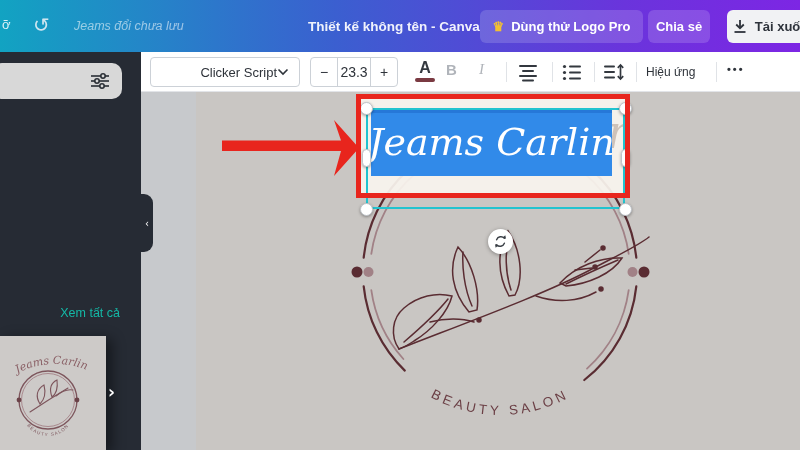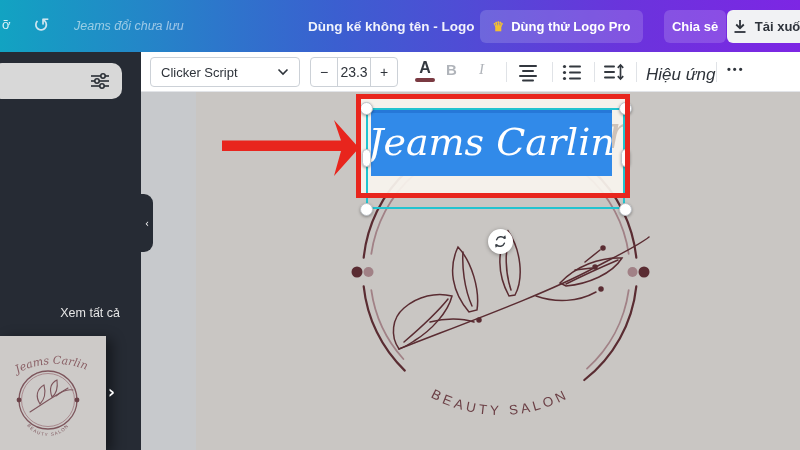--- a/index.html
+++ b/index.html
@@ -10,48 +10,48 @@
   .topbar { position:absolute; left:0; top:0; width:800px; height:52px;
     background:linear-gradient(90deg,#12a3c2 0%,#3b5fd0 42%,#6a34dc 78%,#7d26e4 100%); }
   .tb-menu-clip { position:absolute; left:2px; top:17px; color:rgba(255,255,255,.85); font-size:13px; }
   .tb-undo { position:absolute; left:33px; top:12px; color:#cfe6f0; font-size:20px; line-height:26px; cursor:pointer; }
   .tb-unsaved { position:absolute; left:74px; top:19px; color:rgba(255,255,255,.55); font-size:12.5px; font-style:italic; }
   .tb-title { position:absolute; left:308px; top:19px; color:rgba(255,255,255,.92); font-size:13.5px; font-weight:700; }
   .tb-btn { position:absolute; top:10px; height:33px; border-radius:6px; display:flex; align-items:center; justify-content:center;
     background:rgba(255,255,255,.16); color:#fff; font-size:13px; font-weight:700; cursor:pointer; }
   .tb-pro { left:480px; width:163px; gap:7px; }
   .tb-crown { color:#f3c032; font-size:13px; line-height:13px; }
-  .tb-share { left:648px; width:62px;margin-left:16px; }
+  .tb-share { left:648px; width:62px; }
   .tb-download { left:727px; width:95px; background:#f1f2f4; color:#2e333b; gap:8px; }
 
   
   .toolbar { position:absolute; left:141px; top:52px; width:659px; height:40px; background:#ffffff; border-bottom:1px solid #e2e4e8; }
   .fontbox { position:absolute; left:9px; top:5px; width:150px; height:30px; border:1px solid #ccd1d7; border-radius:4px;
     display:flex; align-items:center; padding:0 10px; cursor:pointer; }
-  .fontbox .fname { font-size:13px; color:#2e333a; flex:1; }
+  .fontbox .fname { font-size:13px; color:#2e333a; flex:1;text-align:right; }
   .sizebox { position:absolute; left:169px; top:5px; width:88px; height:30px; border:1px solid #ccd1d7; border-radius:4px; display:flex; }
   .sizebox > div { display:flex; align-items:center; justify-content:center; font-size:14px; color:#2e333a; cursor:pointer; }
   .sz-minus { width:27px; border-right:1px solid #ccd1d7; }
   .sz-val { width:32px; font-size:13px; cursor:text !important; }
   .sz-plus { width:27px; border-left:1px solid #ccd1d7; }
   .tcolor { position:absolute; left:271px; top:7px; width:26px; height:26px; text-align:center; cursor:pointer; }
   .tcolor .a { font-size:16px; font-weight:700; color:#33383f; line-height:18px; }
   .tcolor .bar { margin:1px auto 0; width:20px; height:4px; border-radius:2px; background:#7a3a42; }
   .tbold { position:absolute; left:305px; top:9px; font-size:15px; font-weight:700; color:#b0b4ba; cursor:pointer; }
   .tital { position:absolute; left:338px; top:9px; font-size:15px; font-style:italic; font-family:"Liberation Serif",serif; color:#b0b4ba; cursor:pointer; }
   .sep { position:absolute; top:10px; width:1px; height:20px; background:#e0e3e7; }
   .ticon { position:absolute; top:10px; width:20px; height:20px; cursor:pointer; }
-  .teffects { position:absolute; left:505px; top:13px; font-size:17px; font-weight:500; color:#2e333a; cursor:pointer;font-style:italic; }
+  .teffects { position:absolute; left:505px; top:13px; font-size:12px; font-weight:500; color:#2e333a; cursor:pointer; }
   .tmore { position:absolute; left:586px; top:11px; font-size:11px; letter-spacing:2px; font-weight:700; color:#2e333a; cursor:pointer; }
 
   
   .sidebar { position:absolute; left:0; top:52px; width:141px; height:398px; background:#262b34; }
   .search-pill { position:absolute; left:-8px; top:11px; width:130px; height:36px; background:#d8d8d8; border-radius:10px;
     display:flex; align-items:center; justify-content:flex-end; padding-right:12px; cursor:pointer; }
-  .see-all { position:absolute; right:21px; top:254px; color:#e5e5e5; font-size:12.5px; font-weight:500; cursor:pointer; }
+  .see-all { position:absolute; right:21px; top:254px; color:#14b8a6; font-size:12.5px; font-weight:500; cursor:pointer; }
   .thumb { position:absolute; left:0; top:284px; width:106px; height:114px; background:#cdcac8;
     box-shadow:6px 3px 12px rgba(0,0,0,.45); cursor:pointer; }
   .thumb-next { position:absolute; left:108px; top:330px; color:#fff; font-size:17px; font-weight:700; cursor:pointer;
     font-family:"DejaVu Sans",sans-serif; }
   .collapse-tab { position:absolute; left:141px; top:194px; width:12px; height:58px; background:#262b34;
     border-radius:0 9px 9px 0; display:flex; align-items:center; justify-content:center; cursor:pointer;
     color:#fff; font-size:10px; font-family:"DejaVu Sans",sans-serif; z-index:5; }
 
   
   .canvas { position:absolute; left:141px; top:92px; width:659px; height:358px; background:#c7c9cc; }
@@ -76,21 +76,21 @@
 </style>
 </head>
 <body>
 
 <div class="screen">
 
   <div class="topbar">
     <span class="tb-menu-clip">ỡ</span>
     <span class="tb-undo">↺</span>
     <span class="tb-unsaved">Jeams đổi chưa lưu</span>
-    <span class="tb-title">Dùng kế không tên - Logo</span>
+    <span class="tb-title">Thiết kế không tên - Canva</span>
     <div class="tb-btn tb-pro">
       <span class="tb-crown">♛</span>
       <span>Dùng thử Logo Pro</span>
     </div>
     <div class="tb-btn tb-share">
       <span>Chia sẻ</span>
     </div>
     <div class="tb-btn tb-download">
       <svg width="14" height="15" viewBox="0 0 14 15">
         <g stroke="#2e333b" stroke-width="1.8" fill="none">

